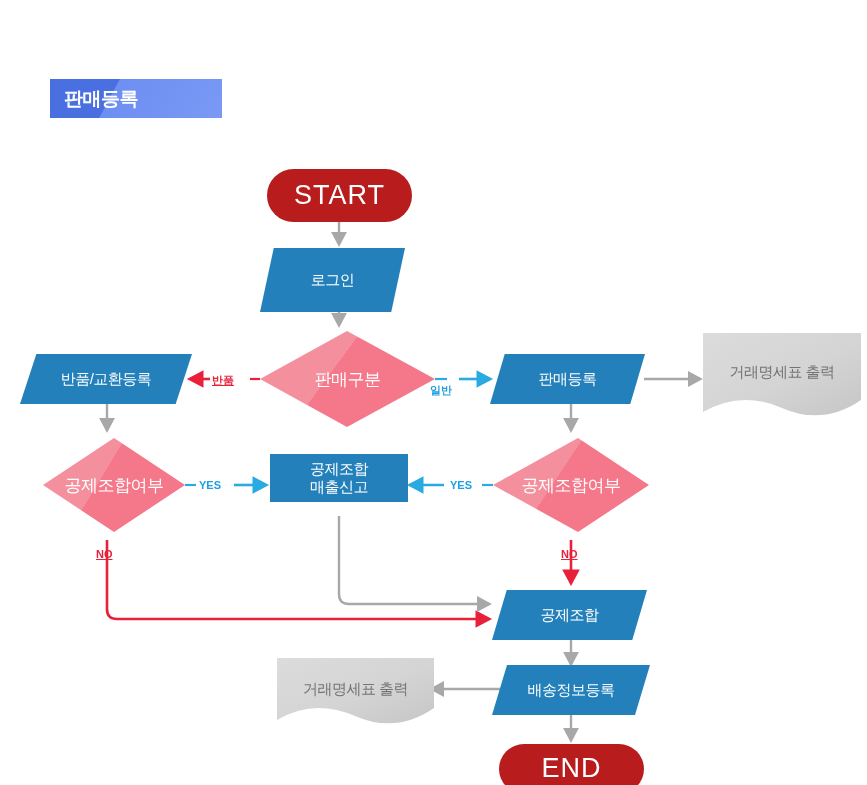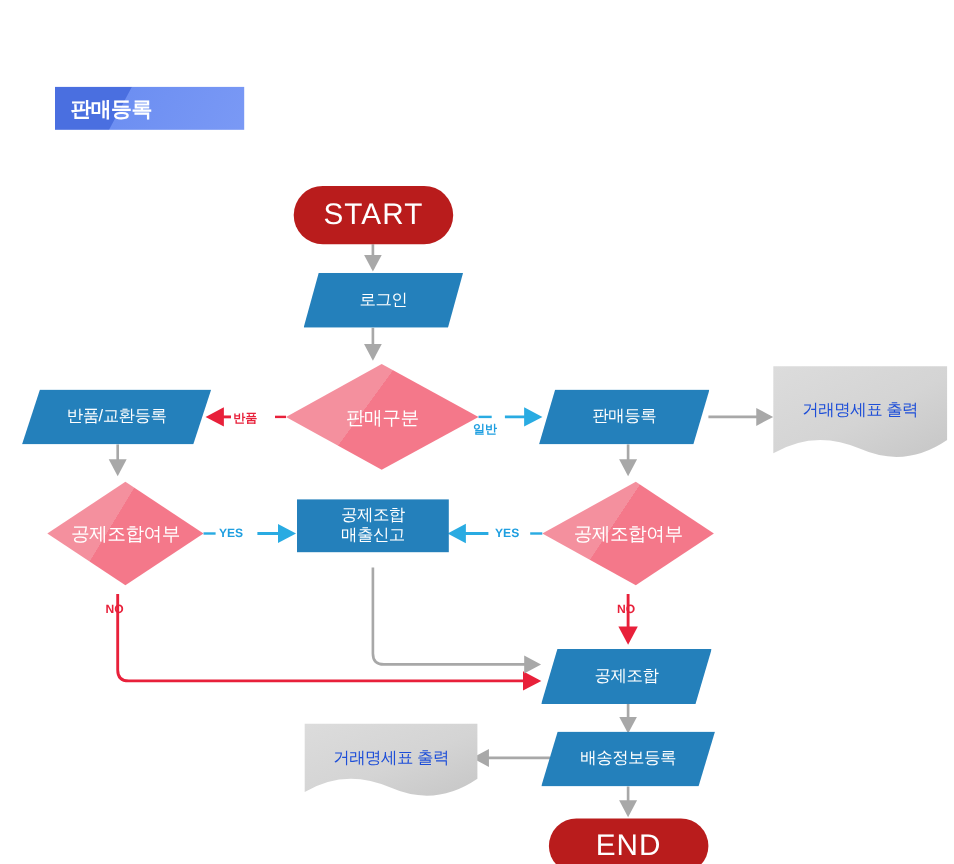--- a/index.html
+++ b/index.html
@@ -92,36 +92,36 @@
   }
   .node-doc .doclabel {
     position: absolute;
     left: 0;
     top: 0;
     width: 100%;
     height: 100%;
     display: flex;
     align-items: center;
     justify-content: center;
-    color: #1d4ed8;
+    color: #737373;
     font-size: 15px;
     letter-spacing: -0.5px;
     padding-bottom: 14px;
     box-sizing: border-box;
     pointer-events: none;
   }
   
   .edge-label {
     position: absolute;
     font-size: 11px;
     font-weight: bold;
     letter-spacing: 0px;
     white-space: nowrap;
   }
-  .lbl-red  { color: #e8203a; }
+  .lbl-red  { color: #e8203a; text-decoration: underline; }
   .lbl-blue { color: #1f9fe0; }
 </style>
 </head>
 <body>
 
 <div id="canvas">
 
   <div id="header-banner">
     <span class="title-text">판매등록</span>
   </div>
@@ -192,21 +192,21 @@
 
     <path d="M703,285 L861,285 L861,352 Q823,378 782,360 Q741,342 703,364 Z" fill="url(#docgrad)"></path>
 
     <path d="M277,610 L434,610 L434,660 Q396,686 355,668 Q314,650 277,672 Z" fill="url(#docgrad)"></path>
   </svg>
 
   <div class="node node-terminal" style="left:267px; top:121px; width:145px; height:53px;">
     <span>START</span>
   </div>
 
-  <div class="node node-para" style="left:276px; top:200px; width:145px; height:50px;">
+  <div class="node node-para" style="left:260px; top:200px; width:145px; height:64px;">
     <span>로그인</span>
   </div>
 
   <div class="node-diamond-wrap" style="left:260px; top:283px; width:175px; height:96px;">
     <span class="dlabel">판매구분</span>
   </div>
 
   <div class="node node-para" style="left:20px; top:306px; width:172px; height:50px;">
     <span>반품/교환등록</span>
   </div>

